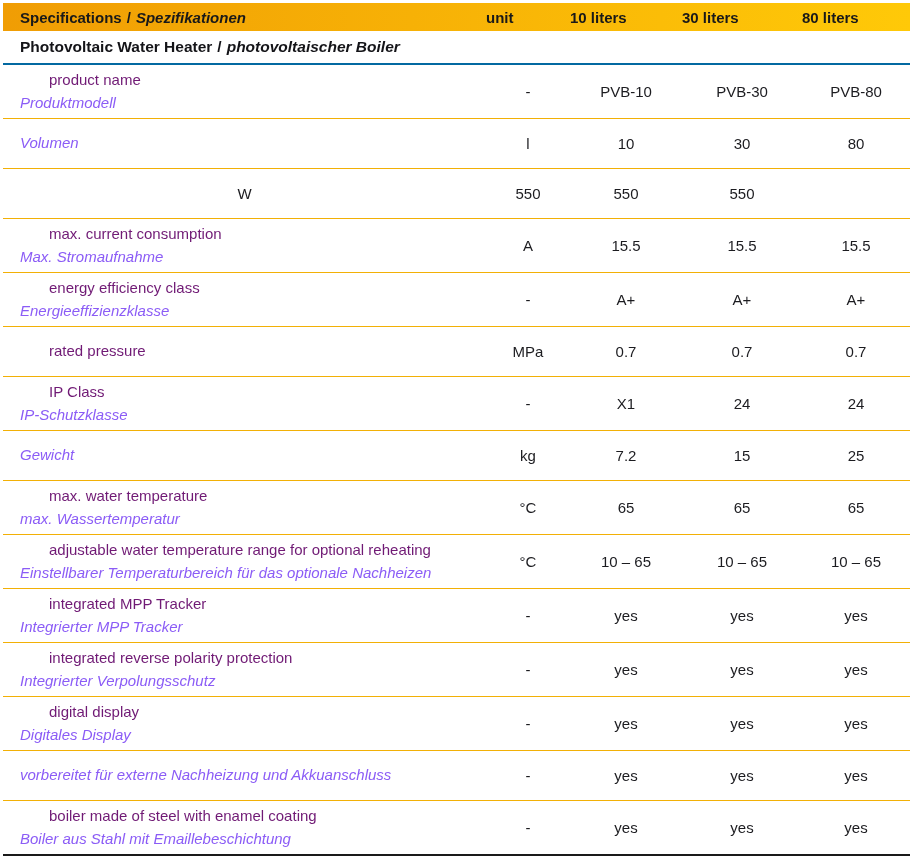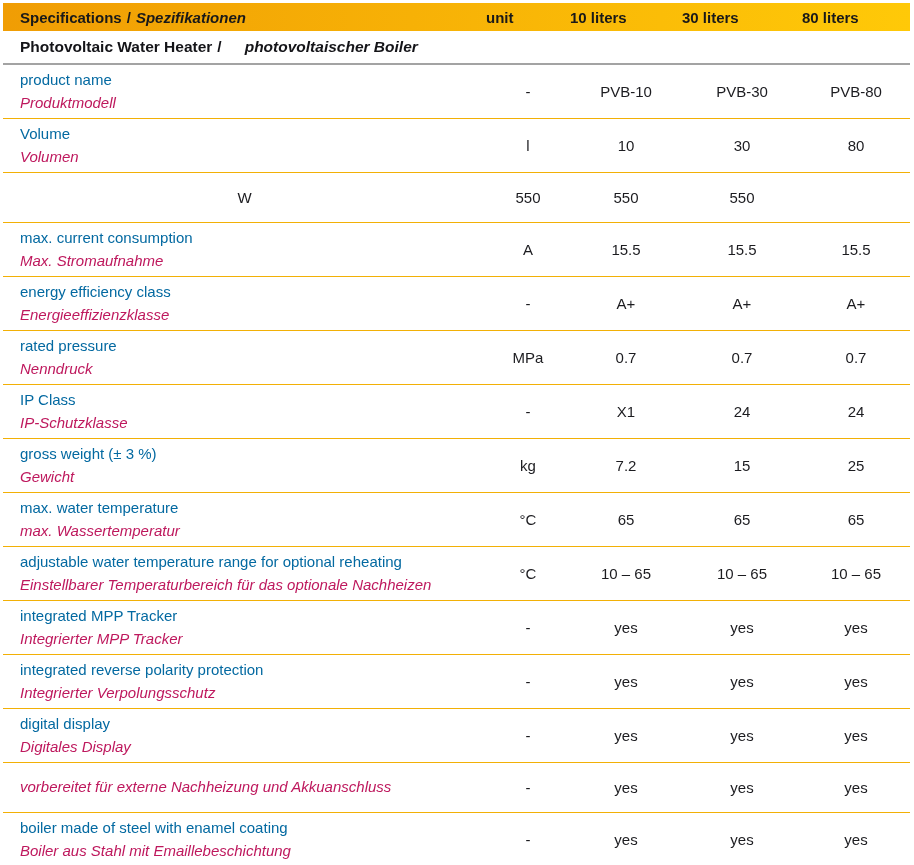--- a/index.html
+++ b/index.html
@@ -32,40 +32,40 @@
   }
   .header-title { padding-left: 17px; white-space: nowrap; }
   .header-title .de { font-style: italic; }
   .col-head { text-align: left; white-space: nowrap; }
   
   .section-row {
     height: 32px;
     display: flex;
     align-items: center;
     padding-left: 17px;
-    border-bottom: 2px solid #a3a3a3;
+    border-bottom: 2px solid #0369a1;
     font-size: 15.5px;
     font-weight: bold;
     color: #141418;
   }
-  .section-row .de { font-style: italic; margin-left: 18px; }
+  .section-row .de { font-style: italic; }
   .sep { padding: 0 5px; }
   
   .row {
     min-height: 49px;
     border-bottom: 1px solid #f2b006;
     font-size: 15px;
   }
   .rows .row:last-child { border-bottom: 2px solid #1a1a1a; min-height: 48px; }
   .cell-label {
     padding: 4px 8px 4px 17px;
     line-height: 1.5;
   }
-  .cell-label .en { color: #0369a1; }
-  .cell-label .de { font-style: italic; color: #be185d; }
+  .cell-label .en { color: #701a75; margin-left: 29px; }
+  .cell-label .de { font-style: italic; color: #8b5cf6; }
   .cell-unit, .cell-val {
     text-align: center;
     white-space: nowrap;
   }
 </style>
 </head>
 <body>
 
 <div class="page">
 
@@ -92,21 +92,20 @@
       <div class="de">Produktmodell</div>
     </div>
     <div class="cell-unit">-</div>
     <div class="cell-val">PVB-10</div>
     <div class="cell-val">PVB-30</div>
     <div class="cell-val">PVB-80</div>
   </div>
 
   <div class="grid row">
     <div class="cell-label">
-      <div class="en">Volume</div>
       <div class="de">Volumen</div>
     </div>
     <div class="cell-unit">l</div>
     <div class="cell-val">10</div>
     <div class="cell-val">30</div>
     <div class="cell-val">80</div>
   </div>
 
   <div class="grid row">
     <div class="cell-unit">W</div>
@@ -133,42 +132,40 @@
     </div>
     <div class="cell-unit">-</div>
     <div class="cell-val">A+</div>
     <div class="cell-val">A+</div>
     <div class="cell-val">A+</div>
   </div>
 
   <div class="grid row">
     <div class="cell-label">
       <div class="en">rated pressure</div>
-      <div class="de">Nenndruck</div>
     </div>
     <div class="cell-unit">MPa</div>
     <div class="cell-val">0.7</div>
     <div class="cell-val">0.7</div>
     <div class="cell-val">0.7</div>
   </div>
 
   <div class="grid row">
     <div class="cell-label">
       <div class="en">IP Class</div>
       <div class="de">IP-Schutzklasse</div>
     </div>
     <div class="cell-unit">-</div>
     <div class="cell-val">X1</div>
     <div class="cell-val">24</div>
     <div class="cell-val">24</div>
   </div>
 
   <div class="grid row">
     <div class="cell-label">
-      <div class="en">gross weight (± 3 %)</div>
       <div class="de">Gewicht</div>
     </div>
     <div class="cell-unit">kg</div>
     <div class="cell-val">7.2</div>
     <div class="cell-val">15</div>
     <div class="cell-val">25</div>
   </div>
 
   <div class="grid row">
     <div class="cell-label">

